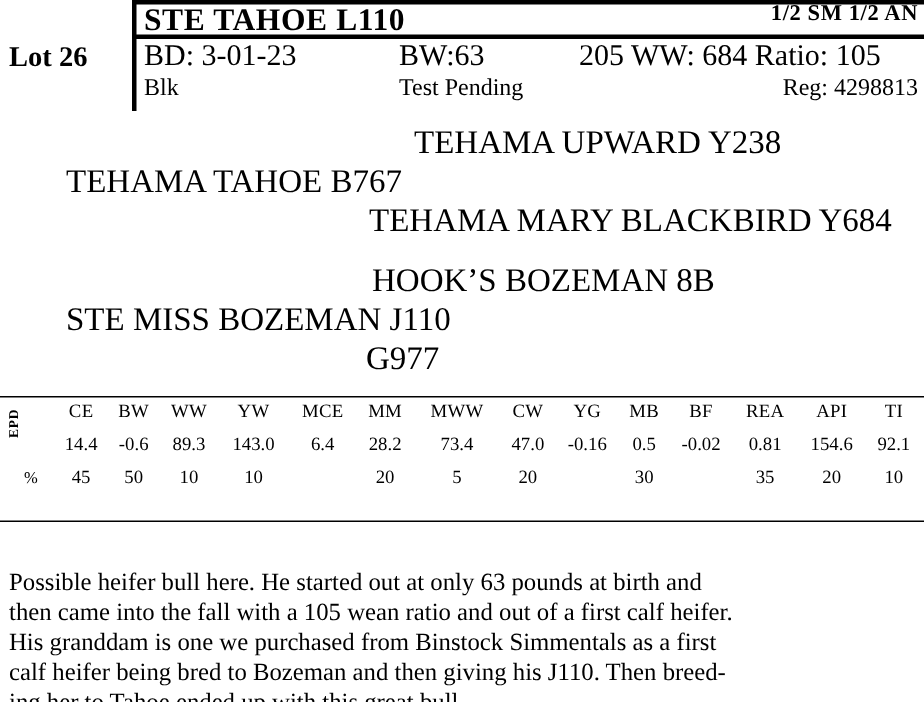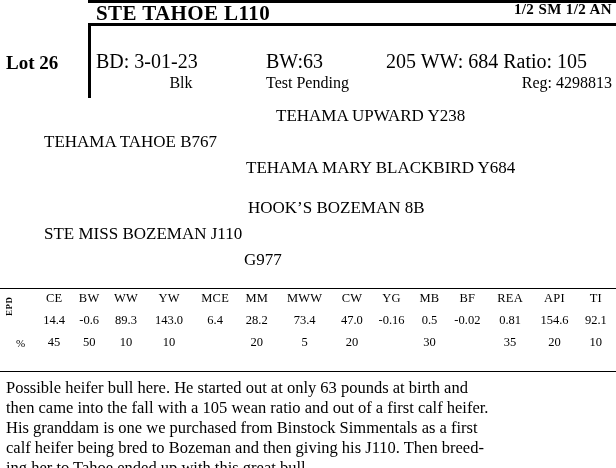--- a/index.html
+++ b/index.html
@@ -56,21 +56,20 @@
     top: 1px;
     font-size: 15px;
     font-weight: bold;
     letter-spacing: 0.4px;
   }
 
   
   .lotblock {
     position: relative;
     height: 48px;
-    margin-top: 24px;
   }
   .lot-label {
     position: absolute;
     left: 6px;
     top: 2px;
     font-size: 19px;
     font-weight: bold;
   }
   .vrule {
     position: absolute;
@@ -92,29 +91,29 @@
     position: absolute;
     left: 96px;
     right: 4px;
     top: 24px;
     font-size: 16px;
     display: flex;
   }
   .c-bd   { width: 170px; }
   .c-bw   { width: 120px; }
   .c-ww   { flex: 1; text-align: left; }
-  .c-blk  { width: 170px; text-align: center; }
+  .c-blk  { width: 170px; }
   .c-test { width: 170px; }
   .c-reg  { flex: 1; text-align: right; }
 
   
   .ped {
     position: relative;
     height: 150px;
-    font-size: 17px;
+    font-size: 22px;
     text-align: right;
   }
   .ped div {
     position: absolute;
     white-space: nowrap;
   }
   .ped-sire-s   { left: 276px; top: 8px; }
   .ped-sire     { left: 44px;  top: 34px; }
   .ped-sire-d   { left: 246px; top: 60px; }
   .ped-dam-s    { left: 248px; top: 100px; }

